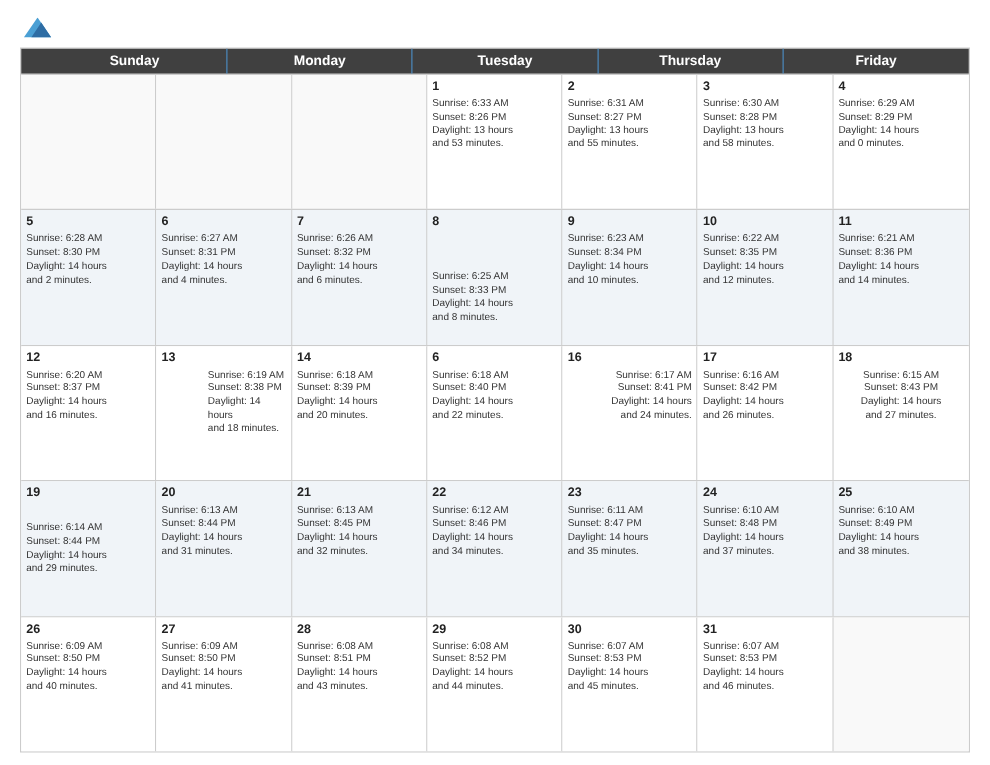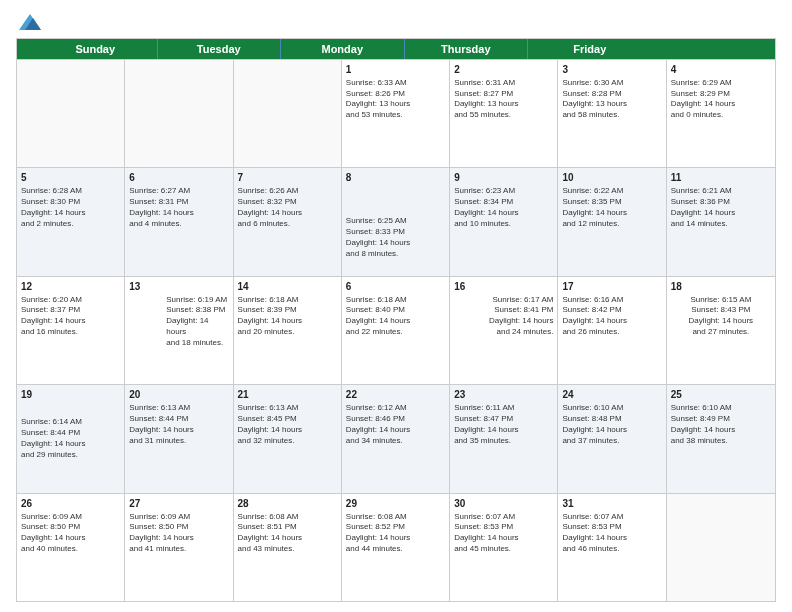--- a/index.html
+++ b/index.html
@@ -46,22 +46,22 @@
       color: #444;
     }
     .calendar {
       flex: 1;
       display: flex;
       flex-direction: column;
       border: 1px solid #ccc;
     }
     .cal-header {
       display: grid;
-      grid-template-columns: repeat(6, 1fr);
-      background: #15803d;
+      grid-template-columns: repeat(5, 1fr);
+      background: #404040;
       padding-left: 17px;
     }
     .cal-header-cell {
       color: #fff;
       font-size: 11px;
       font-weight: bold;
       text-align: center;
       padding: 4px 2px;
       border-right: 1px solid #4a85b8;
     }
@@ -126,22 +126,22 @@
     </div>
     <div class="title-block">
       <div class="main-title"></div>
       <div class="subtitle"></div>
     </div>
   </div>
 
   <div class="calendar">
     <div class="cal-header">
     <div class="cal-header-cell">Sunday</div>
+        <div class="cal-header-cell">Monday</div>
         <div class="cal-header-cell">Tuesday</div>
-        <div class="cal-header-cell">Monday</div>
         <div class="cal-header-cell">Thursday</div>
         <div class="cal-header-cell">Friday</div>
       </div>
     <div class="cal-body">
     <div class="cal-week">
           <div class="cal-cell empty"></div>
           <div class="cal-cell empty"></div>
           <div class="cal-cell empty"></div>
           <div class="cal-cell">
             <div class="day-num">1</div>

